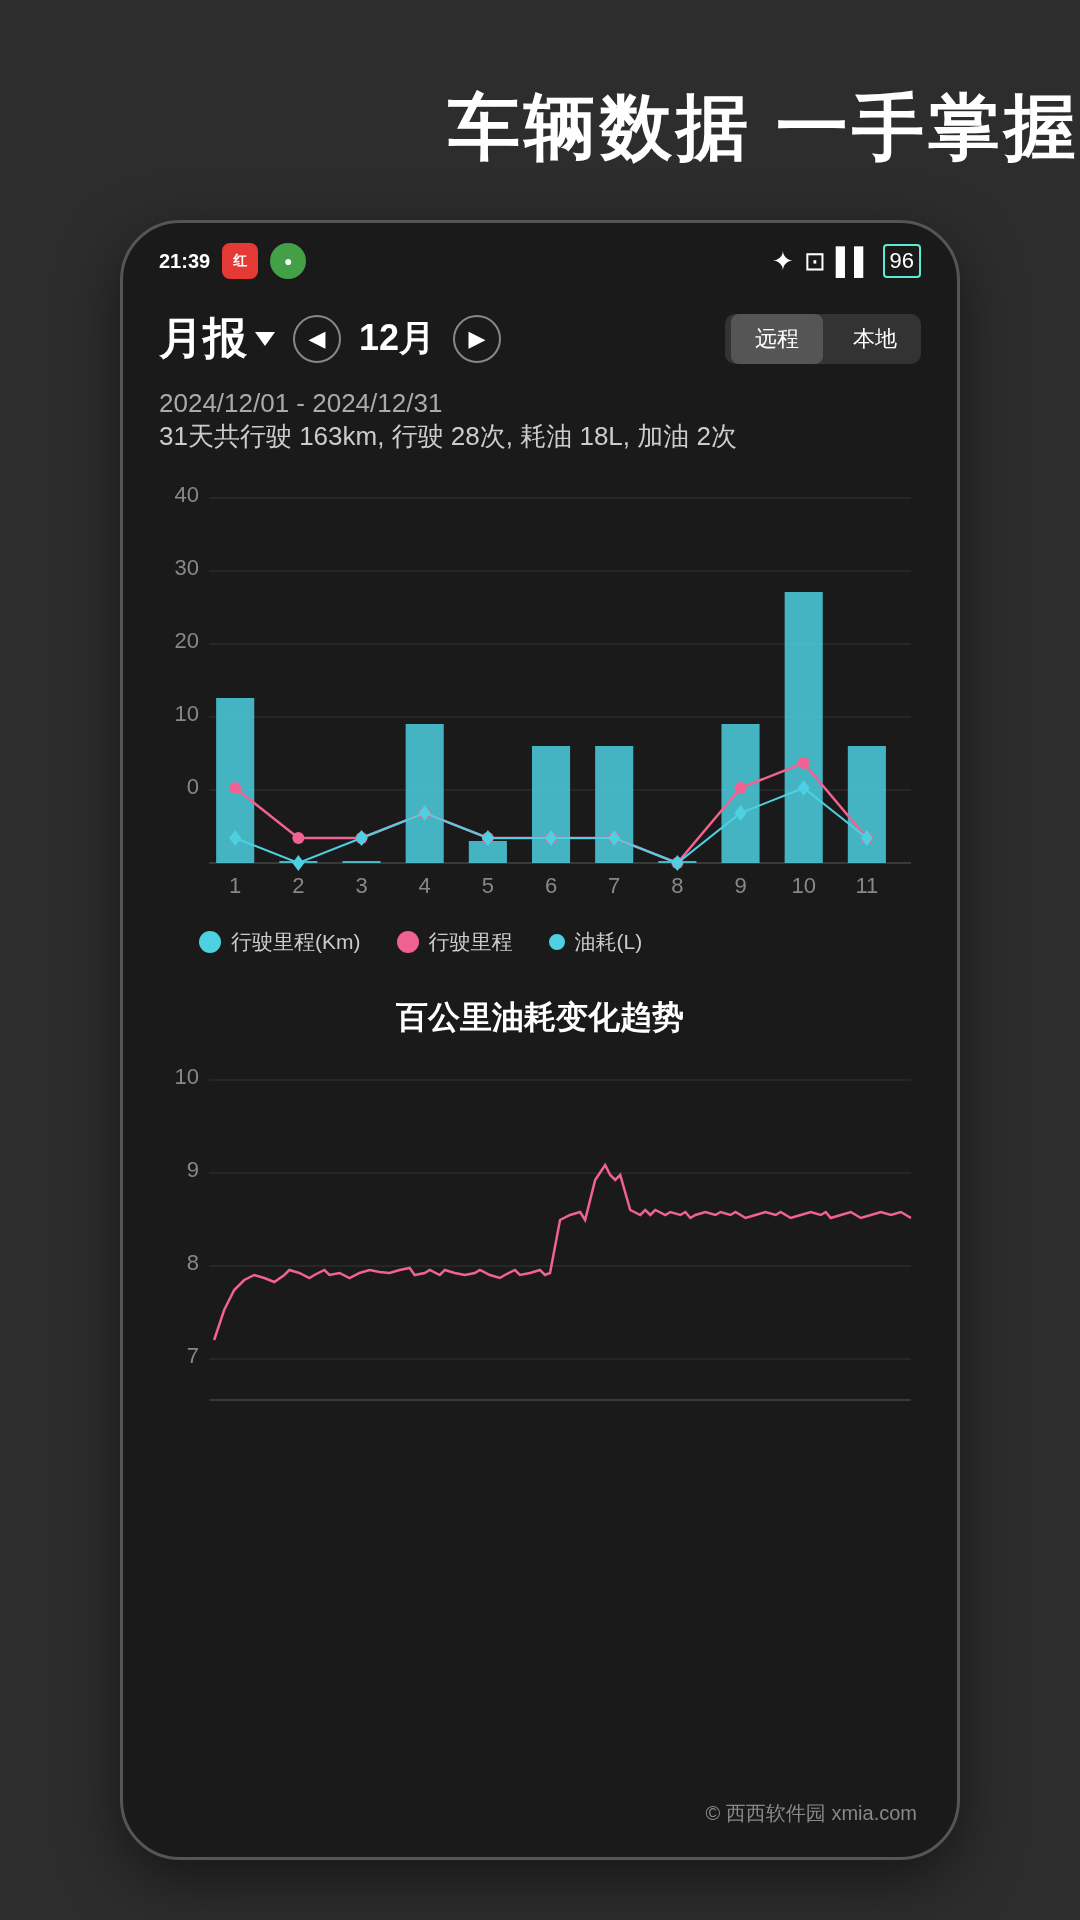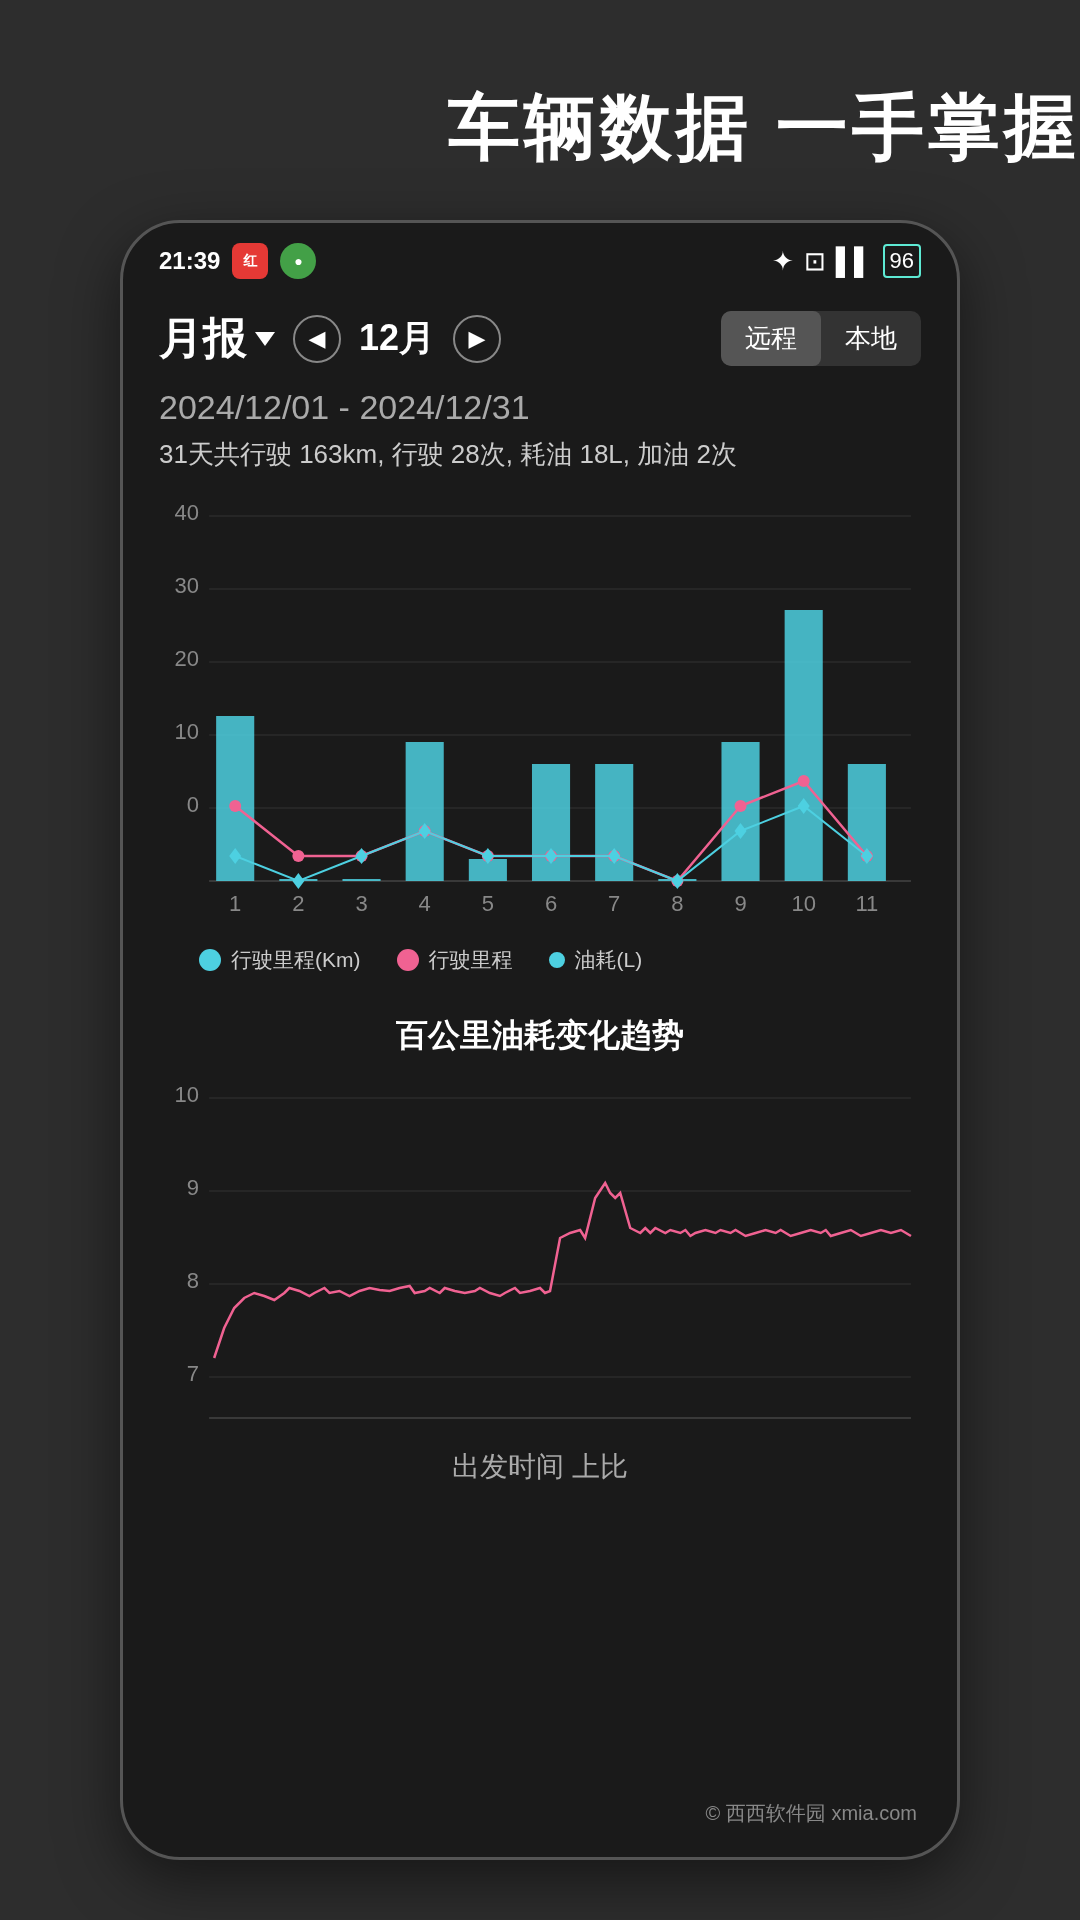--- a/index.html
+++ b/index.html
@@ -43,21 +43,21 @@
       font-size: 26px;
     }
 
     .status-left {
       display: flex;
       align-items: center;
       gap: 12px;
     }
 
     .status-time {
-      font-size: 24px;
+      font-size: 20px;
       font-weight: 600;
     }
 
     .app-icon-red {
       width: 36px; height: 36px;
       background: #e53935;
       border-radius: 8px;
       display: flex; align-items: center; justify-content: center;
       font-size: 14px; color: #fff; font-weight: bold;
     }
@@ -131,34 +131,34 @@
     .toggle-group {
       margin-left: auto;
       display: flex;
       background: #333;
       border-radius: 10px;
       overflow: hidden;
     }
 
     .toggle-btn {
       padding: 10px 24px;
-      font-size: 26px;
+      font-size: 22px;
       color: #fff;
       cursor: pointer;
+      margin-left: 6px;
     }
 
     .toggle-btn.active {
       background: #555;
       border-radius: 8px;
     }
 
     .date-range {
       color: #aaa;
-      font-size: 34px;
-      margin-bottom: 10px;
+      font-size: 26px;
     }
 
     .stats-summary {
       color: #ccc;
       font-size: 26px;
       margin-bottom: 24px;
     }
 
     .chart-area {
       position: relative;
@@ -363,18 +363,17 @@
 
         <text x="40" y="24" fill="#888" font-size="22" text-anchor="end">10</text>
         <text x="40" y="117" fill="#888" font-size="22" text-anchor="end">9</text>
         <text x="40" y="210" fill="#888" font-size="22" text-anchor="end">8</text>
         <text x="40" y="303" fill="#888" font-size="22" text-anchor="end">7</text>
 
         <polyline points="55,280 65,250 75,230 85,220 95,215 105,218 115,222 125,215 130,210 140,213 150,218 155,215 165,210 170,215 180,213 190,218 200,213 210,210 220,212 230,213 240,210 250,208 255,215 265,213 270,210 280,215 285,210 295,213 305,215 315,213 320,210 330,215 340,218 345,215 355,210 360,215 370,213 380,210 385,215 390,213 400,160 410,155 420,152 425,160 435,120 445,105 450,115 455,120 460,115 470,150 480,155 485,150 490,155 495,150 505,155 510,152 520,155 525,152 530,158 535,155 545,152 555,155 560,152 570,155 575,152 585,158 595,155 605,152 615,155 620,152 630,158 640,155 650,152 660,155 665,152 670,158 680,155 690,152 700,158 710,155 720,152 730,155 740,152 750,158" fill="none" stroke="#f06292" stroke-width="2.5"></polyline>
       </svg>
     </div>
 
-    <div class="bottom-label">出发时间 上比</div>
 
   </div>
 
   <div class="watermark">© 西西软件园 xmia.com</div>
 </div>
 
 </body></html>

